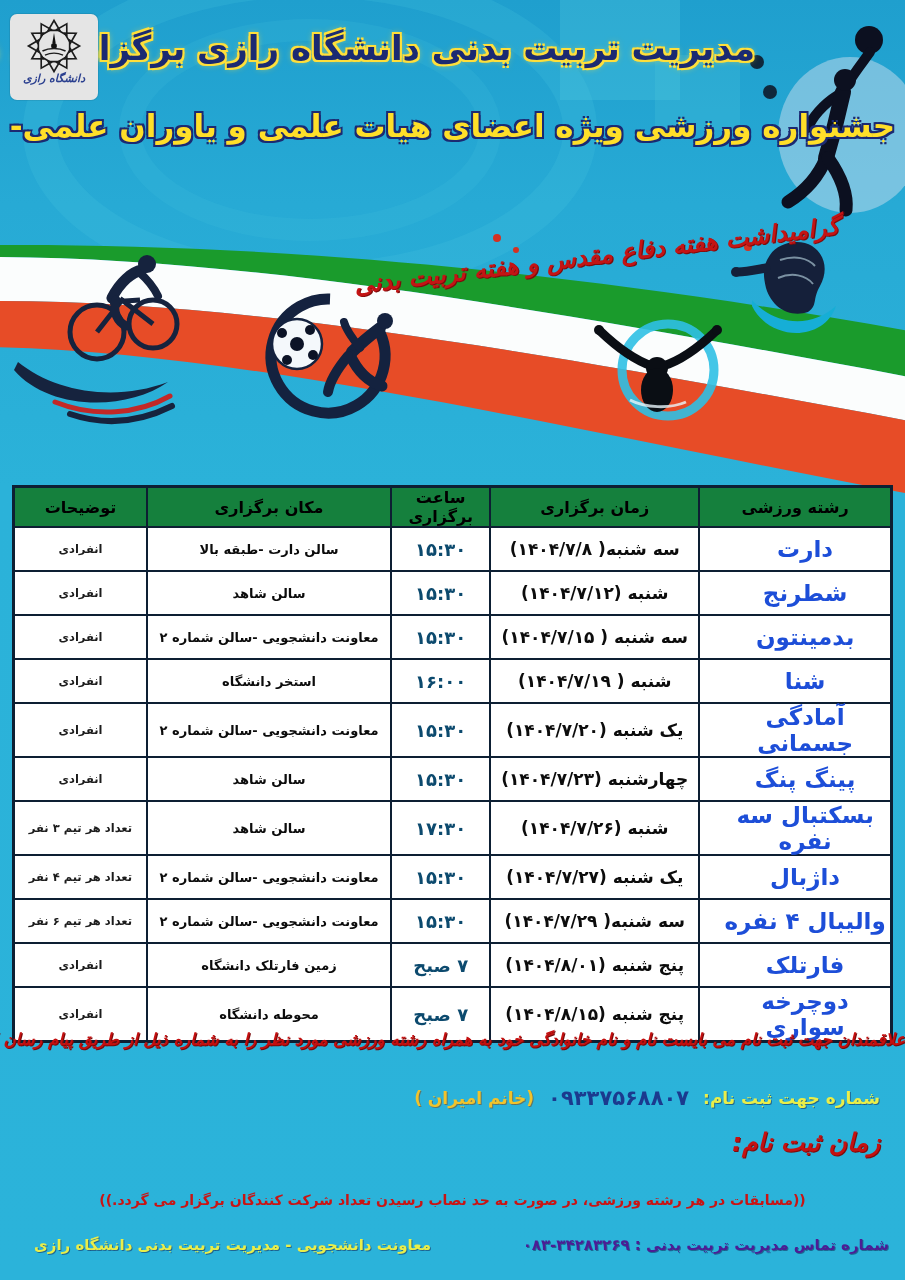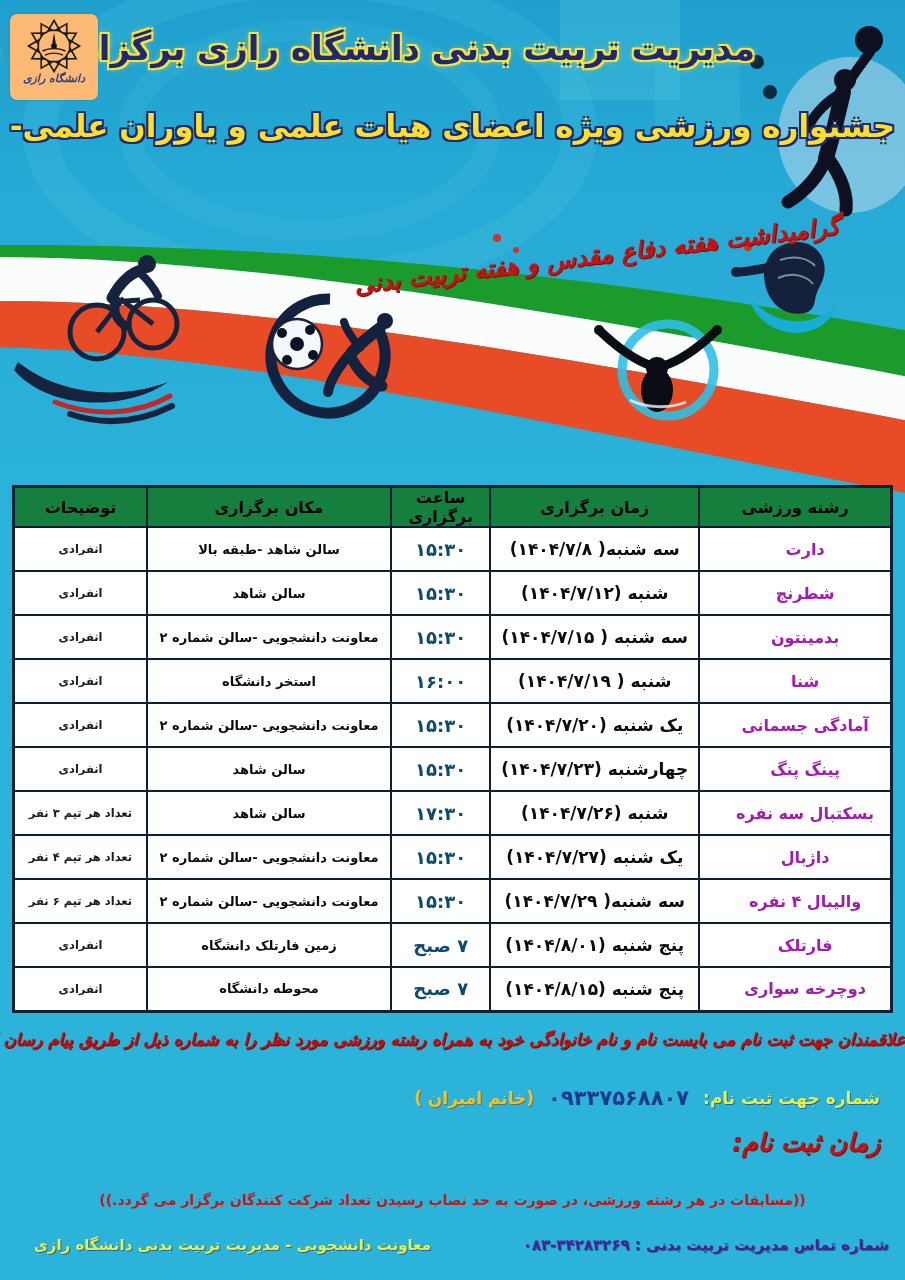--- a/index.html
+++ b/index.html
@@ -5,21 +5,21 @@
   html,body{margin:0;padding:0;}
   body{
     width:905px;height:1280px;position:relative;overflow:hidden;
     background:linear-gradient(180deg,#1f9fce 0%,#27aad5 16%,#2bb2d9 38%,#2bb3da 100%);
     font-family:"DejaVu Sans",sans-serif;
   }
   [data-name]{box-sizing:border-box;}
   .abs{position:absolute;}
 
   
-  .logo{left:10px;top:14px;width:88px;height:86px;background:#fdba74;border-radius:7px;
+  .logo{left:10px;top:14px;width:88px;height:86px;background:#e5e5e5;border-radius:7px;
         display:flex;flex-direction:column;align-items:center;justify-content:flex-start;
         padding-top:4px;z-index:6;box-shadow:0 0 0 1px rgba(0,0,0,.08);}
   .logo-name{font-size:11px;font-weight:bold;font-style:italic;color:#2a3f8f;margin-top:-2px;}
 
   
   .title1{top:28px;right:150px;width:740px;text-align:center;z-index:5;
     font-size:34px;font-weight:bold;color:#1b2a72;direction:rtl;white-space:nowrap;
     text-shadow:-2px -2px 0 #ffdf3a,2px -2px 0 #ffdf3a,-2px 2px 0 #ffdf3a,2px 2px 0 #ffdf3a,0 0 7px rgba(255,223,58,.85);}
   .title2{top:108px;right:10px;width:885px;text-align:center;z-index:5;
     font-size:31px;font-weight:bold;color:#ffdf29;direction:rtl;white-space:nowrap;
@@ -32,21 +32,21 @@
   
   .art{left:0;top:0;z-index:1;pointer-events:none;}
 
   
   table.schedule{position:absolute;top:485px;right:12px;left:12px;z-index:4;
     border-collapse:collapse;background:#ffffff;table-layout:fixed;direction:rtl;
     border:3px solid #0d1f33;}
   .schedule th,.schedule td{border:2px solid #0d1f33;text-align:center;vertical-align:middle;padding:0 4px;}
   .schedule thead th{background:#15803d;color:#000;font-size:16px;font-weight:bold;height:30px;}
   .schedule tbody td{height:44px;}
-  td.c-sport{color:#a21caf;font-size:16px;font-weight:bold;padding-left:24px;}
+  td.c-sport{color:#1d4ed8;font-size:23px;font-weight:bold;padding-left:24px;}
   td.c-date{color:#0c0c0c;font-size:17px;font-weight:bold;}
   td.c-hour{color:#0c4a6e;font-size:18px;font-weight:bold;margin-left:36px;}
   td.c-location{color:#0c0c0c;font-size:13px;font-weight:bold;}
   td.c-note{color:#1c1c1c;font-size:11.5px;font-weight:600;}
 
   
   .reg-instruction{top:1030px;right:0;width:905px;text-align:center;z-index:5;direction:rtl;
     font-size:16.5px;font-weight:bold;font-style:italic;color:#c40f0f;white-space:nowrap;
     text-shadow:1px 1px 0 #7a0a0a;}
   .reg-number-line{top:1086px;right:25px;z-index:5;direction:rtl;display:flex;align-items:center;gap:14px;white-space:nowrap;}
@@ -207,21 +207,21 @@
         <th data-name="schedule-column-header">ساعت برگزاری</th>
         <th data-name="schedule-column-header">مکان برگزاری</th>
         <th data-name="schedule-column-header">توضیحات</th>
       </tr>
   </thead>
   <tbody data-name="schedule-table-body">
       <tr data-name="schedule-row">
         <td class="c-sport" data-name="schedule-cell-sport">دارت</td>
         <td class="c-date" data-name="schedule-cell-date">سه شنبه( ۱۴۰۴/۷/۸)</td>
         <td class="c-hour" data-name="schedule-cell-hour">۱۵:۳۰</td>
-        <td class="c-location" data-name="schedule-cell-location">سالن شاهد -طبقه بالا</td>
+        <td class="c-location" data-name="schedule-cell-location">سالن دارت -طبقه بالا</td>
         <td class="c-note" data-name="schedule-cell-note">انفرادی</td>
       </tr>
       <tr data-name="schedule-row">
         <td class="c-sport" data-name="schedule-cell-sport">شطرنج</td>
         <td class="c-date" data-name="schedule-cell-date">شنبه (۱۴۰۴/۷/۱۲)</td>
         <td class="c-hour" data-name="schedule-cell-hour">۱۵:۳۰</td>
         <td class="c-location" data-name="schedule-cell-location">سالن شاهد</td>
         <td class="c-note" data-name="schedule-cell-note">انفرادی</td>
       </tr>
       <tr data-name="schedule-row">

